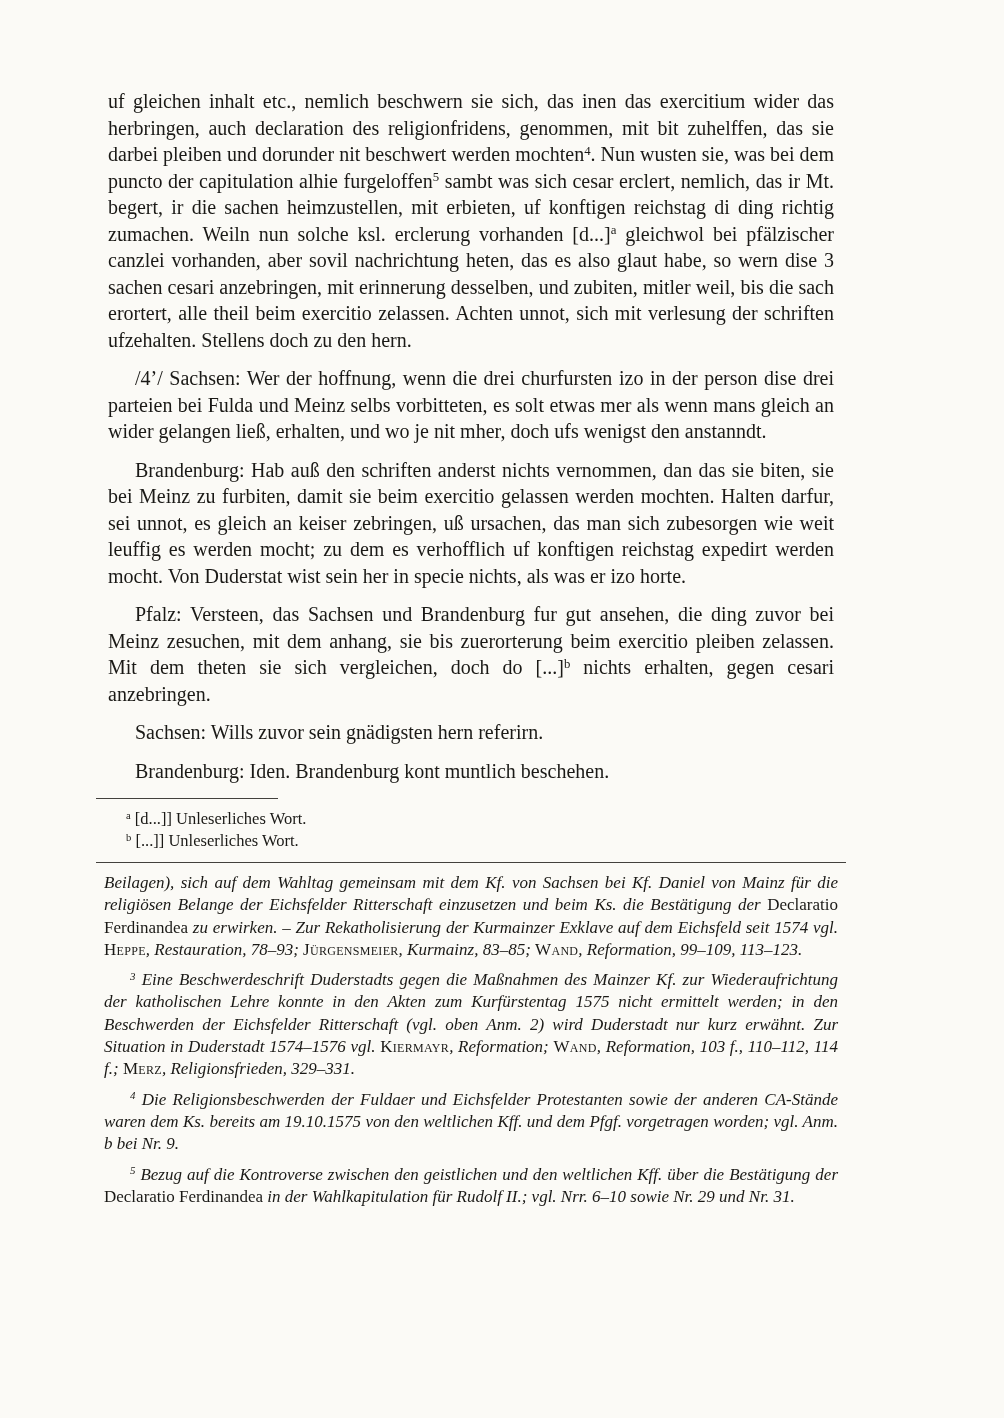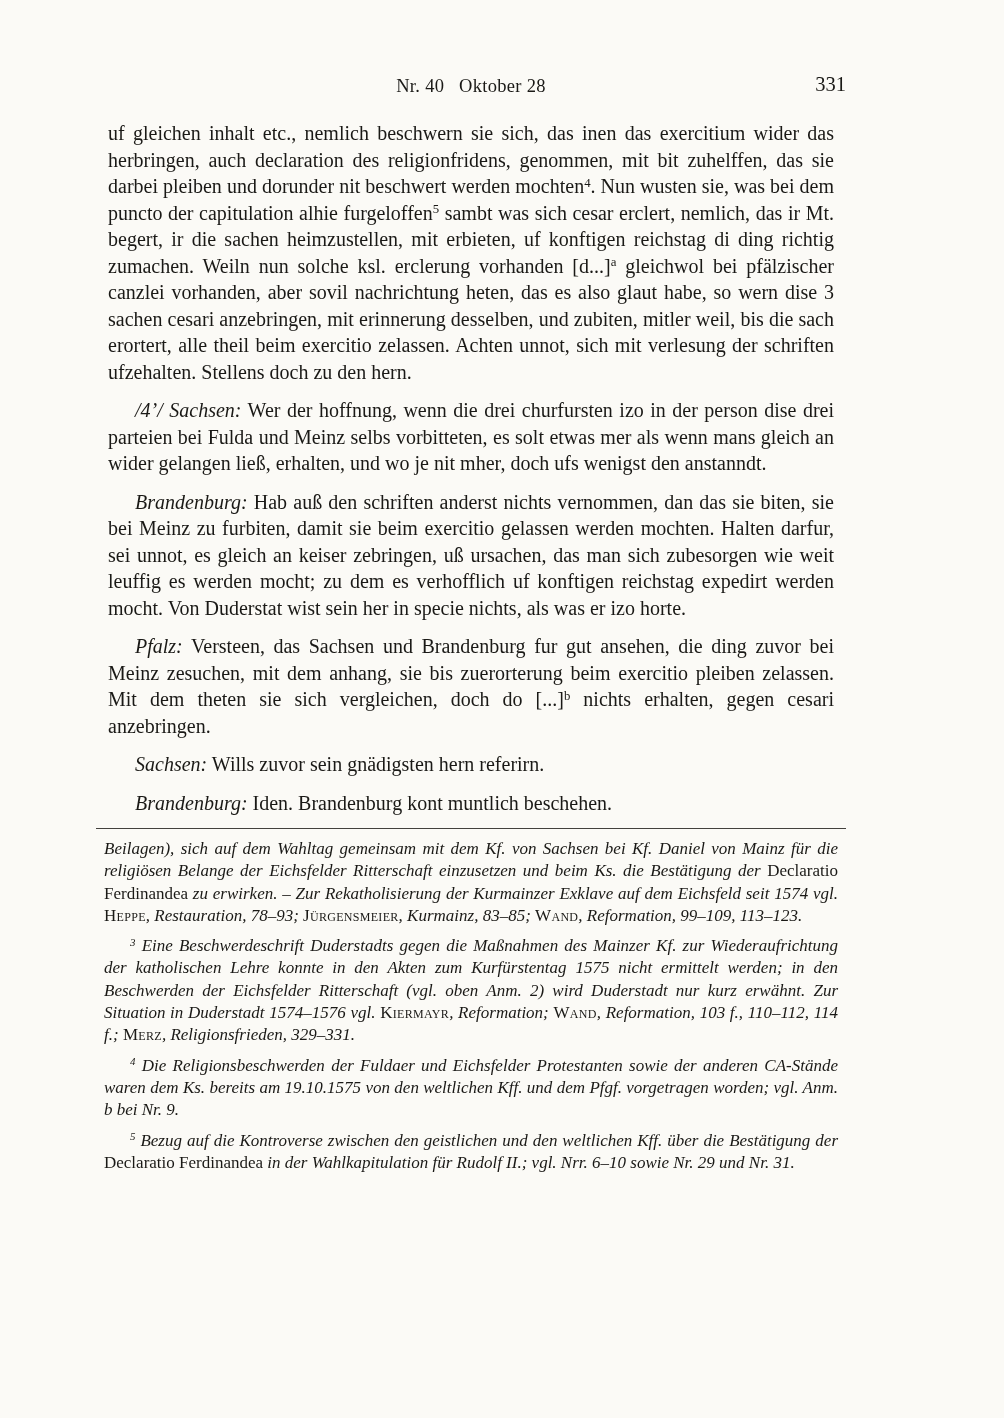--- a/index.html
+++ b/index.html
@@ -28,21 +28,21 @@
   
   .body-text{}
   .para{
     margin:12px;text-align:justify;
     font-size:20px;line-height:26.5px;
   }
   .para.indent{text-indent:27px;}
 
   
   .s-n{}
-  .s-i{font-style:italic;}
+  .s-i{}
   .s-r{font-style:normal;}
   .s-sc{font-style:normal;font-variant:small-caps;letter-spacing:0.3px;}
   sup.s-sup{font-size:64%;line-height:0;vertical-align:baseline;position:relative;top:-0.48em;}
 
   
   .apparatus{margin-top:14px;}
   .apparatus-rule{width:182px;border-top:1px solid #43413d;margin-bottom:9px;}
   .app-note{
     margin:0;font-size:16.5px;line-height:22px;text-indent:30px;
   }
@@ -56,34 +56,37 @@
     font-size:17px;line-height:22.3px;
   }
   .footnote.indent{text-indent:26px;}
 </style>
 </head>
 <body>
 
 <div class="page">
   <div class="textblock">
 
-    <header class="running-head">
-      <span class="head-center">Nr. 40   Oktober 28</span>
-      <span class="page-num">331</span>
-    </header>
 
     <main class="body-text">
         <p class="para"><span class="s-n">uf gleichen inhalt etc., nemlich beschwern sie sich, das inen das exercitium wider das herbringen, auch declaration des religionfridens, genommen, mit bit zuhelffen, das sie darbei pleiben und dorunder nit beschwert werden mochten</span><sup class="s-sup">4</sup><span class="s-n">. Nun wusten sie, was bei dem puncto der capitulation alhie furgeloffen</span><sup class="s-sup">5</sup><span class="s-n"> sambt was sich cesar erclert, nemlich, das ir Mt. begert, ir die sachen heimzustellen, mit erbieten, uf konftigen reichstag di ding richtig zumachen. Weiln nun solche ksl. erclerung vorhanden [d...]</span><sup class="s-sup">a</sup><span class="s-n"> gleichwol bei pfälzischer canzlei vorhanden, aber sovil nachrichtung heten, das es also glaut habe, so wern dise 3 sachen cesari anzebringen, mit erinnerung desselben, und zubiten, mitler weil, bis die sach erortert, alle theil beim exercitio zelassen. Achten unnot, sich mit verlesung der schriften ufzehalten. Stellens doch zu den hern.</span></p>
         <p class="para indent"><span class="s-i">/4’/ Sachsen:</span><span class="s-n"> Wer der hoffnung, wenn die drei churfursten izo in der person dise drei parteien bei Fulda und Meinz selbs vorbitteten, es solt etwas mer als wenn mans gleich an wider gelangen ließ, erhalten, und wo je nit mher, doch ufs wenigst den anstanndt.</span></p>
         <p class="para indent"><span class="s-i">Brandenburg:</span><span class="s-n"> Hab auß den schriften anderst nichts vernommen, dan das sie biten, sie bei Meinz zu furbiten, damit sie beim exercitio gelassen werden mochten. Halten darfur, sei unnot, es gleich an keiser zebringen, uß ursachen, das man sich zubesorgen wie weit leuffig es werden mocht; zu dem es verhofflich uf konftigen reichstag expedirt werden mocht. Von Duderstat wist sein her in specie nichts, als was er izo horte.</span></p>
         <p class="para indent"><span class="s-i">Pfalz:</span><span class="s-n"> Versteen, das Sachsen und Brandenburg fur gut ansehen, die ding zuvor bei Meinz zesuchen, mit dem anhang, sie bis zuerorterung beim exercitio pleiben zelassen. Mit dem theten sie sich vergleichen, doch do [...]</span><sup class="s-sup">b</sup><span class="s-n"> nichts erhalten, gegen cesari anzebringen.</span></p>
         <p class="para indent"><span class="s-i">Sachsen:</span><span class="s-n"> Wills zuvor sein gnädigsten hern referirn.</span></p>
         <p class="para indent"><span class="s-i">Brandenburg:</span><span class="s-n"> Iden. Brandenburg kont muntlich beschehen.</span></p>
       </main>
 
+    <section class="apparatus">
+      <div class="apparatus-rule"></div>
+      <div>
+          <p class="app-note indent"><sup class="s-sup">a</sup><span class="s-n"> [d...]] </span><span class="s-i">Unleserliches Wort.</span></p>
+          <p class="app-note indent"><sup class="s-sup">b</sup><span class="s-n"> [...]] </span><span class="s-i">Unleserliches Wort.</span></p>
+        </div>
+    </section>
 
     <section class="footnotes">
       <div class="footnote-rule"></div>
       <div>
           <p class="footnote"><span class="s-i">Beilagen), sich auf dem Wahltag gemeinsam mit dem Kf. von Sachsen bei Kf. Daniel von Mainz für die religiösen Belange der Eichsfelder Ritterschaft einzusetzen und beim Ks. die Bestätigung der </span><span class="s-r">Declaratio Ferdinandea</span><span class="s-i"> zu erwirken. – Zur Rekatholisierung der Kurmainzer Exklave auf dem Eichsfeld seit 1574 vgl. </span><span class="s-sc">Heppe</span><span class="s-i">, Restauration, 78–93; </span><span class="s-sc">Jürgensmeier</span><span class="s-i">, Kurmainz, 83–85; </span><span class="s-sc">Wand</span><span class="s-i">, Reformation, 99–109, 113–123.</span></p>
           <p class="footnote indent"><sup class="s-sup">3</sup><span class="s-i"> Eine Beschwerdeschrift Duderstadts gegen die Maßnahmen des Mainzer Kf. zur Wiederaufrichtung der katholischen Lehre konnte in den Akten zum Kurfürstentag 1575 nicht ermittelt werden; in den Beschwerden der Eichsfelder Ritterschaft (vgl. oben Anm. 2) wird Duderstadt nur kurz erwähnt. Zur Situation in Duderstadt 1574–1576 vgl. </span><span class="s-sc">Kiermayr</span><span class="s-i">, Reformation; </span><span class="s-sc">Wand</span><span class="s-i">, Reformation, 103 f., 110–112, 114 f.; </span><span class="s-sc">Merz</span><span class="s-i">, Religionsfrieden, 329–331.</span></p>
           <p class="footnote indent"><sup class="s-sup">4</sup><span class="s-i"> Die Religionsbeschwerden der Fuldaer und Eichsfelder Protestanten sowie der anderen CA-Stände waren dem Ks. bereits am 19.10.1575 von den weltlichen Kff. und dem Pfgf. vorgetragen worden; vgl. Anm. b bei Nr. 9.</span></p>
           <p class="footnote indent"><sup class="s-sup">5</sup><span class="s-i"> Bezug auf die Kontroverse zwischen den geistlichen und den weltlichen Kff. über die Bestätigung der </span><span class="s-r">Declaratio Ferdinandea</span><span class="s-i"> in der Wahlkapitulation für Rudolf II.; vgl. Nrr. 6–10 sowie Nr. 29 und Nr. 31.</span></p>
         </div>
     </section>

